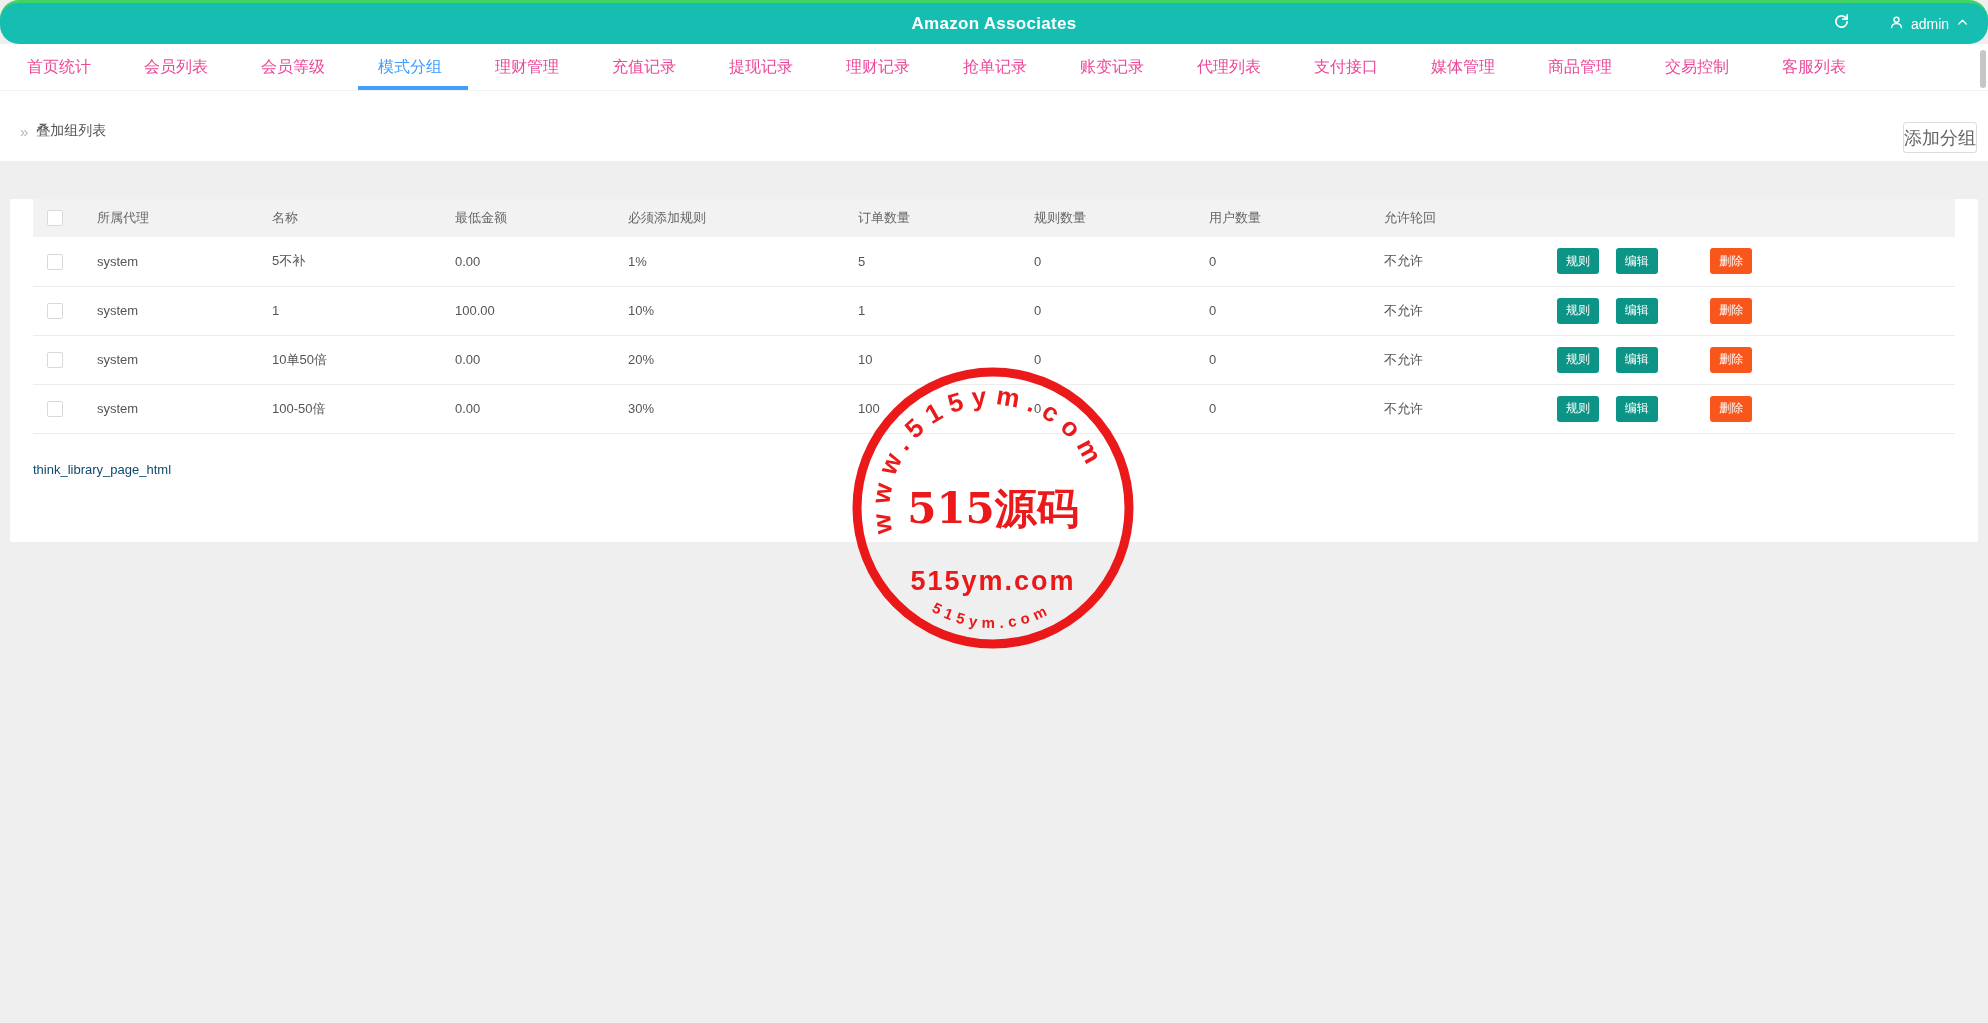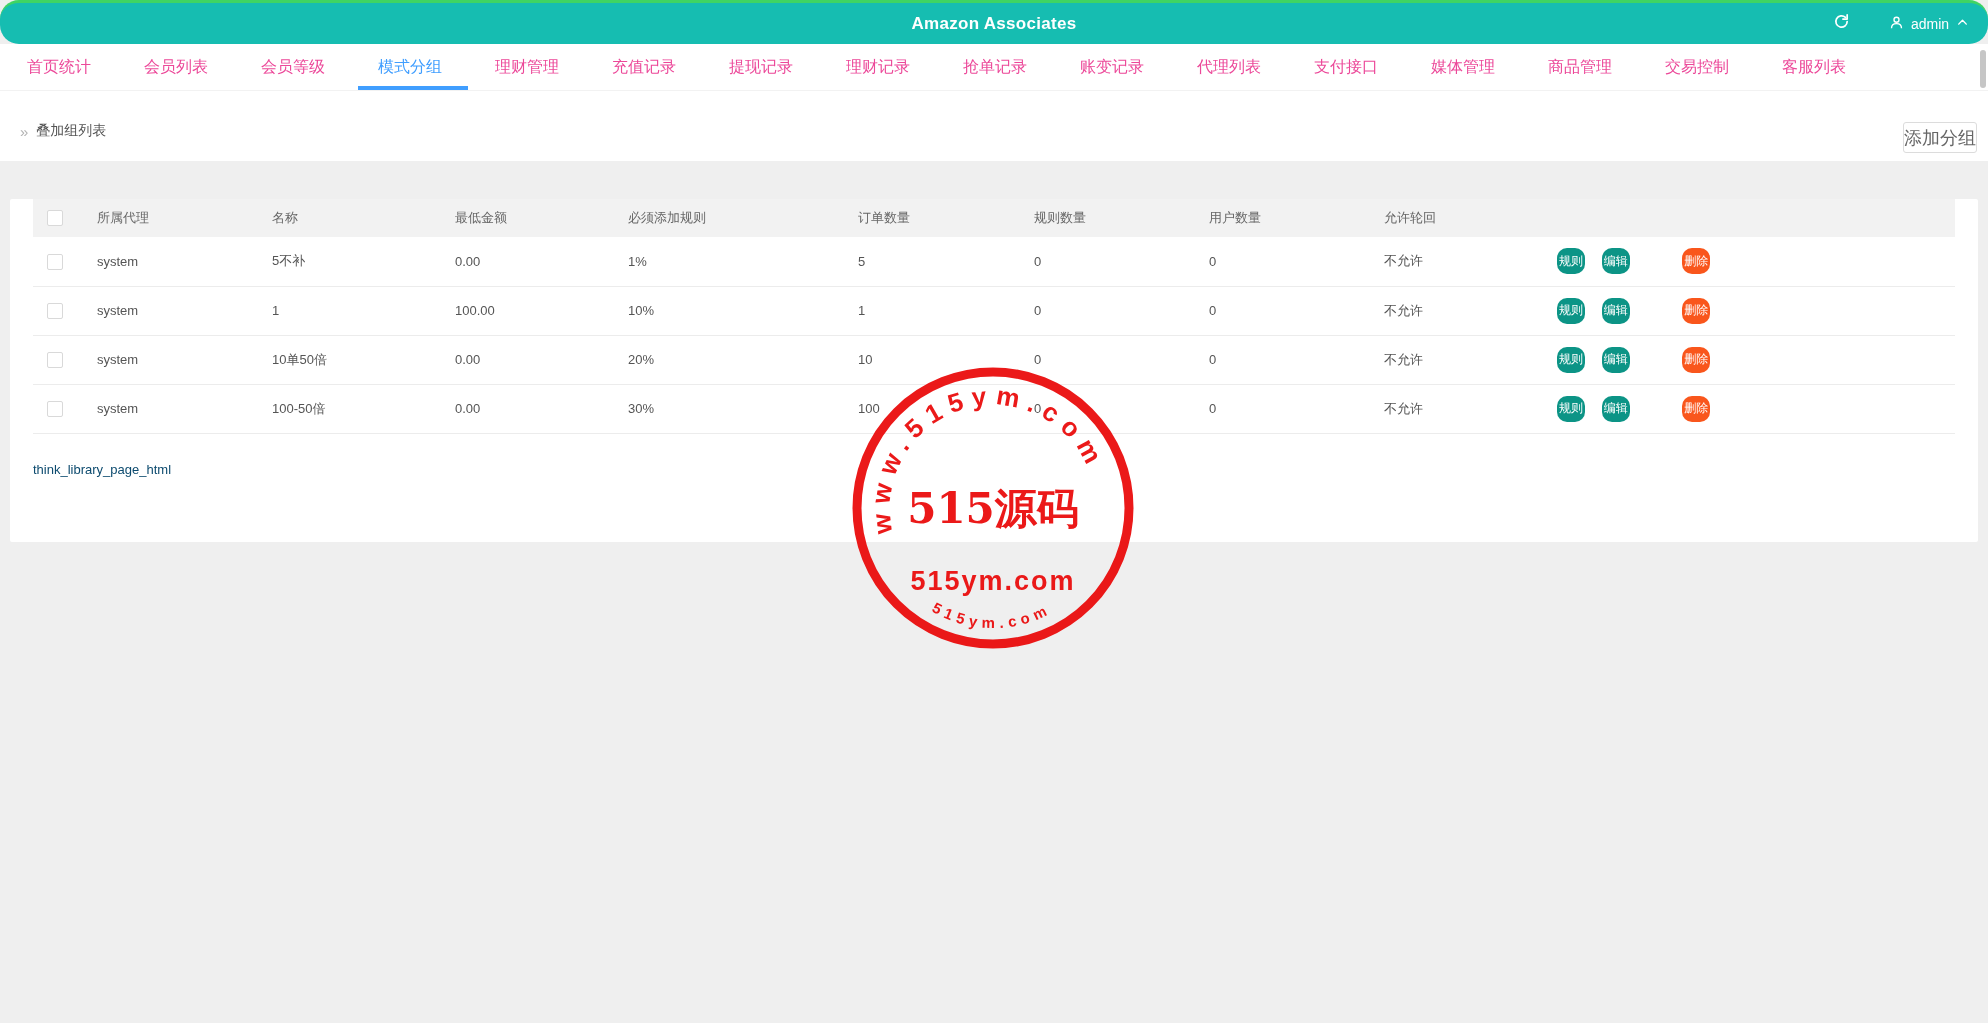--- a/index.html
+++ b/index.html
@@ -86,21 +86,21 @@
   }
   tbody tr{ height:49px; border-bottom:1px solid #ececec; }
   td{ color:#555; font-size:13px; padding-left:14px; white-space:nowrap; }
   .checkbox{
     display:inline-block; width:16px; height:16px;
     border:1px solid #d9d9d9; border-radius:2px; background:#fff;
     vertical-align:middle; cursor:pointer;
   }
   .act-btn{
     display:inline-flex; align-items:center; justify-content:center;
-    width:28px; height:26px; border:none; border-radius:10px;
+    width:42px; height:26px; border:none; border-radius:3px;
     color:#fff; font-size:12px; cursor:pointer; margin-right:13px;
     font-family:inherit;
   }
   .act-teal{ background:#0c9486; }
   .act-orange{ background:#f9561c;margin-left:36px; }
   .card-footer{
     margin:28px 0 0 23px; font-size:13px; color:#0c4a6e;
   }
   
   .stamp{

